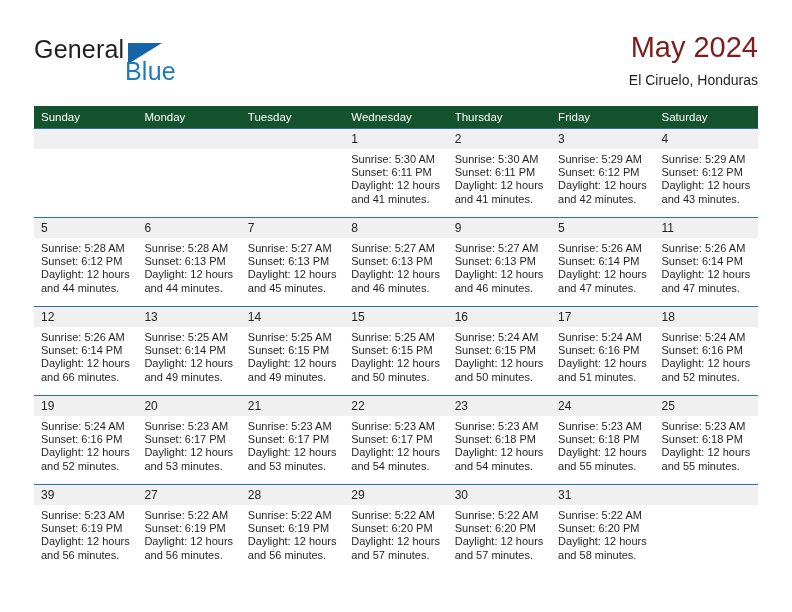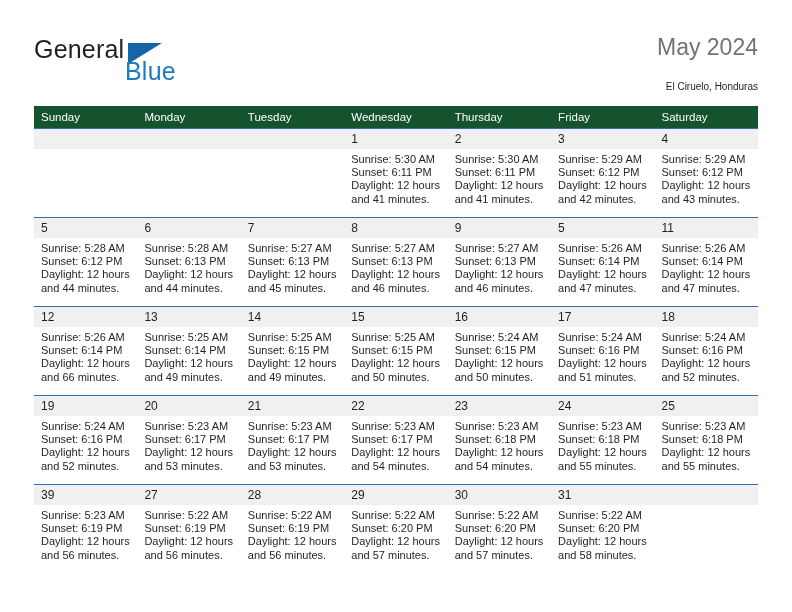--- a/index.html
+++ b/index.html
@@ -65,30 +65,30 @@
     border-bottom: 21px solid transparent;
   }
 
   .title-block {
     position: absolute;
     right: 0;
     top: 0;
     text-align: right;
   }
   .cal-title {
-    font-size: 23px;
-    color: #737373;
+    font-size: 29px;
+    color: #7f1d1d;
     line-height: 34px;
     white-space: nowrap;
   }
   .cal-subtitle {
-    font-size: 10px;
+    font-size: 14px;
     color: #231f20;
     line-height: 22px;
-    margin-top: 12px;
+    margin-top: 5px;
     white-space: nowrap;
   }
 
   
   .calendar {
     position: absolute;
     left: 34px;
     top: 106px;
     width: 724px;
   }

